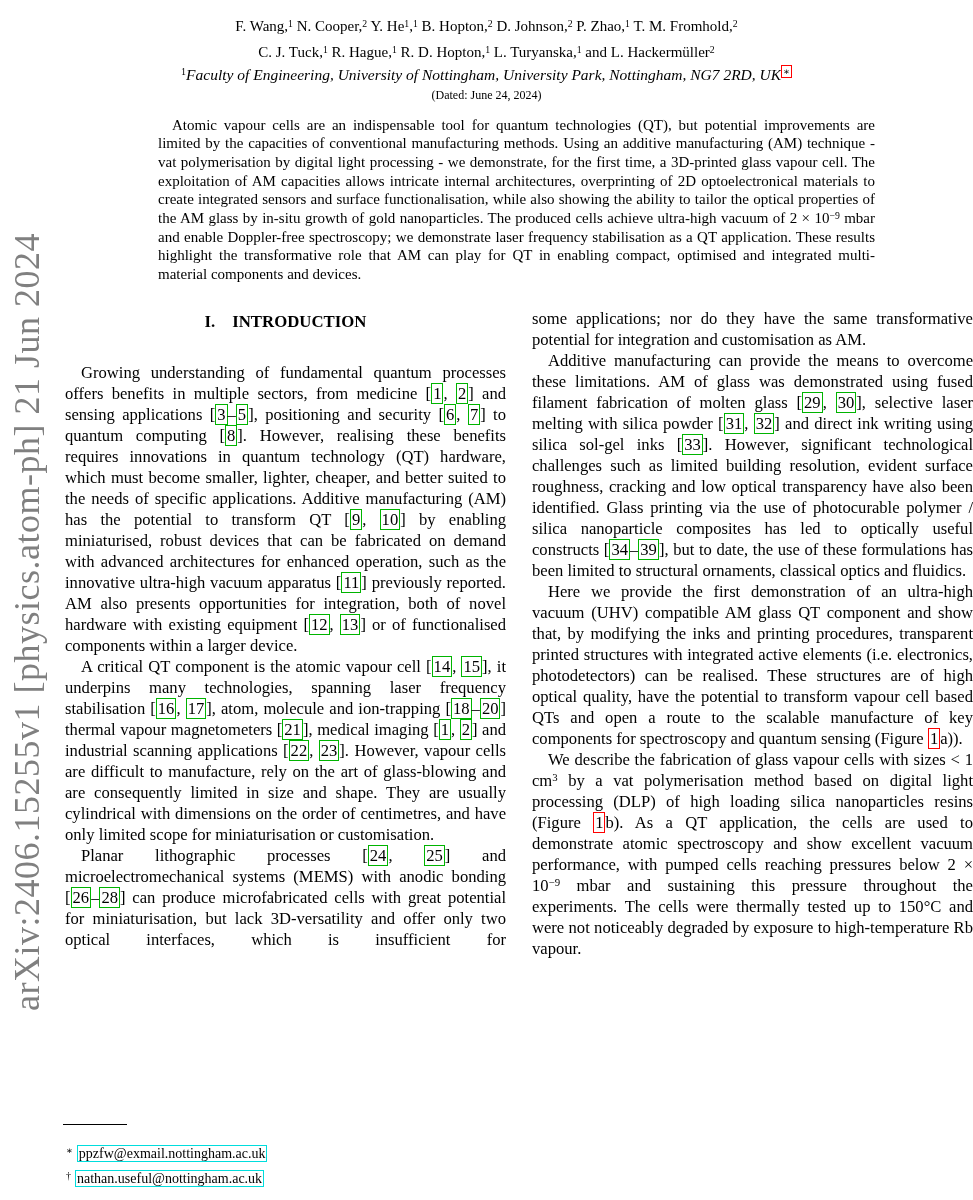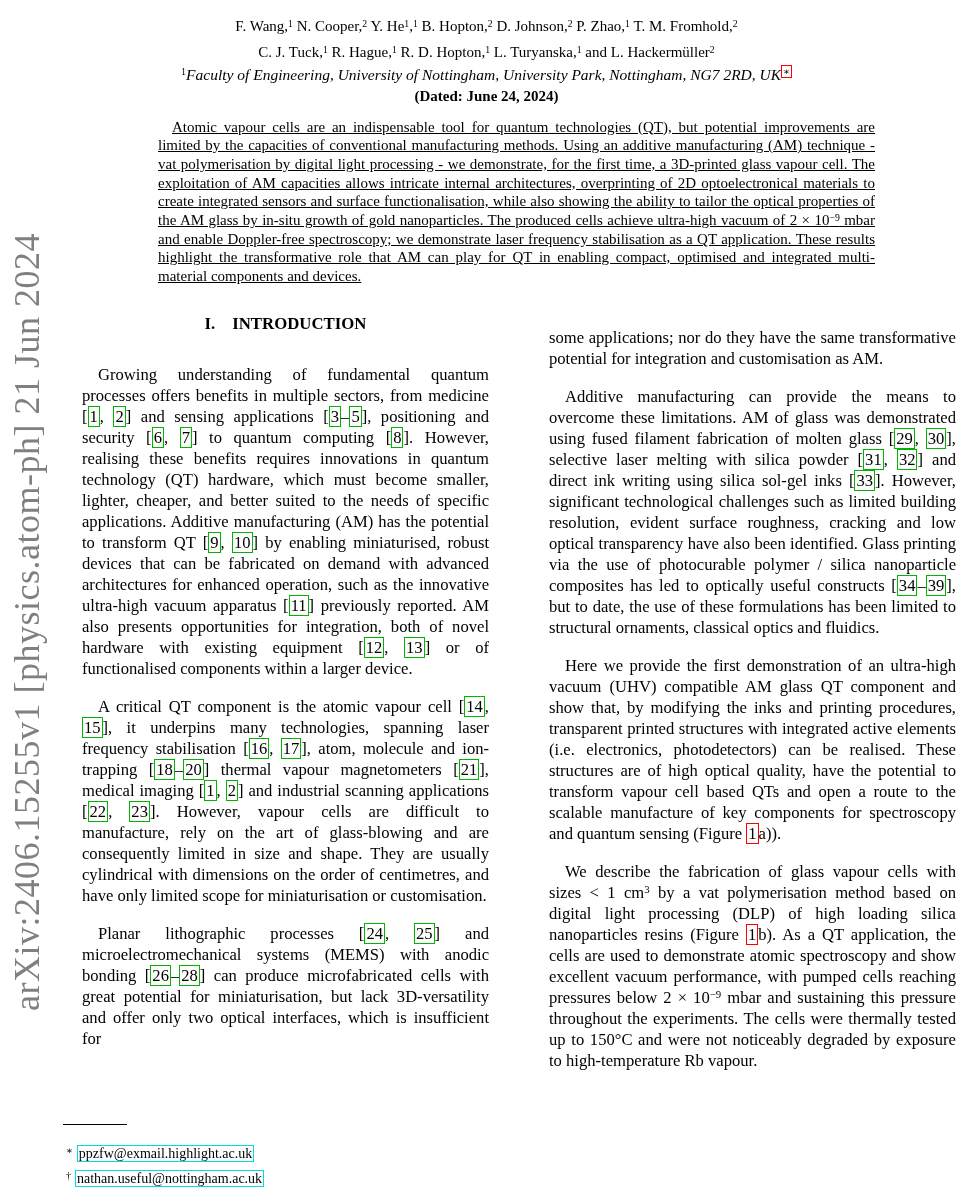--- a/index.html
+++ b/index.html
@@ -20,34 +20,34 @@
   }
   .page{
     position:absolute;left:0;top:0;width:973px;height:1200px;
   }
   .title{
     margin:8px 55px 0;text-align:center;
     font-size:21.5px;font-weight:bold;line-height:30px;
   }
   .authors{margin-top:13px;text-align:center;font-size:15px;line-height:26px;}
   .affils{text-align:center;font-size:15.5px;line-height:19.5px;}
-  .date{margin-top:3px;text-align:center;font-size:15px;font-weight:bold;}
+  .date{margin-top:3px;text-align:center;font-size:12px;}
   .abstract{
     margin:13px 0 0 158px;width:717px;
-    font-size:15px;line-height:18.7px;text-align:justify;text-indent:14px;text-decoration:underline;
+    font-size:15px;line-height:18.7px;text-align:justify;text-indent:14px;
   }
   .columns{display:flex;gap:26px;margin:24px 0 0 63px;justify-content:flex-end;}
   .col{width:441px;}
   .section-heading{
     text-align:center;font-weight:bold;font-size:16.8px;
     margin:4px 0 30px 0;
   }
   .section-heading .sec-label{margin-right:17px;}
   .para{
-    margin:17px;font-size:16.6px;line-height:21px;text-align:justify;font-family:Liberation Serif, serif;
+    margin:0;font-size:16.6px;line-height:21px;text-align:justify;font-family:Liberation Serif, serif;
   }
   .ind{text-indent:16px;}
   .cont{text-align-last:justify;}
   .it{font-style:italic;}
   .sup{
     font-size:0.65em;position:relative;top:-0.45em;
     vertical-align:baseline;line-height:0;
   }
   .box{border:1.5px solid;padding:0 1px;}
   .cite{border-color:var(--green);}
@@ -96,18 +96,18 @@
           <p class="para ind"><span>Additive manufacturing can provide the means to overcome these limitations. AM of glass was demonstrated using fused filament fabrication of molten glass [</span><span class="box cite">29</span><span>, </span><span class="box cite">30</span><span>], selective laser melting with silica powder [</span><span class="box cite">31</span><span>, </span><span class="box cite">32</span><span>] and direct ink writing using silica sol-gel inks [</span><span class="box cite">33</span><span>]. However, significant technological challenges such as limited building resolution, evident surface roughness, cracking and low optical transparency have also been identified. Glass printing via the use of photocurable polymer / silica nanoparticle composites has led to optically useful constructs [</span><span class="box cite">34</span><span>–</span><span class="box cite">39</span><span>], but to date, the use of these formulations has been limited to structural ornaments, classical optics and fluidics.</span></p>
           <p class="para ind"><span>Here we provide the first demonstration of an ultra-high vacuum (UHV) compatible AM glass QT component and show that, by modifying the inks and printing procedures, transparent printed structures with integrated active elements (i.e. electronics, photodetectors) can be realised. These structures are of high optical quality, have the potential to transform vapour cell based QTs and open a route to the scalable manufacture of key components for spectroscopy and quantum sensing (Figure </span><span class="box figref">1</span><span>a)).</span></p>
           <p class="para ind"><span>We describe the fabrication of glass vapour cells with sizes &lt; 1 cm</span><span class="sup">3</span><span> by a vat polymerisation method based on digital light processing (DLP) of high loading silica nanoparticles resins (Figure </span><span class="box figref">1</span><span>b). As a QT application, the cells are used to demonstrate atomic spectroscopy and show excellent vacuum performance, with pumped cells reaching pressures below 2 × 10</span><span class="sup">−9</span><span> mbar and sustaining this pressure throughout the experiments. The cells were thermally tested up to 150°C and were not noticeably degraded by exposure to high-temperature Rb vapour.</span></p>
         </div>
     </div>
   </div>
 
   <div class="footnote-block">
     <div class="fn-rule"></div>
     <div>
-        <div class="fn-line"><span class="fn-marker">∗</span><span class="box email">ppzfw@exmail.highlight.ac.uk</span></div>
+        <div class="fn-line"><span class="fn-marker">∗</span><span class="box email">ppzfw@exmail.nottingham.ac.uk</span></div>
         <div class="fn-line"><span class="fn-marker">†</span><span class="box email">nathan.useful@nottingham.ac.uk</span></div>
       </div>
   </div>
 
 </div>
 
 </body></html>

